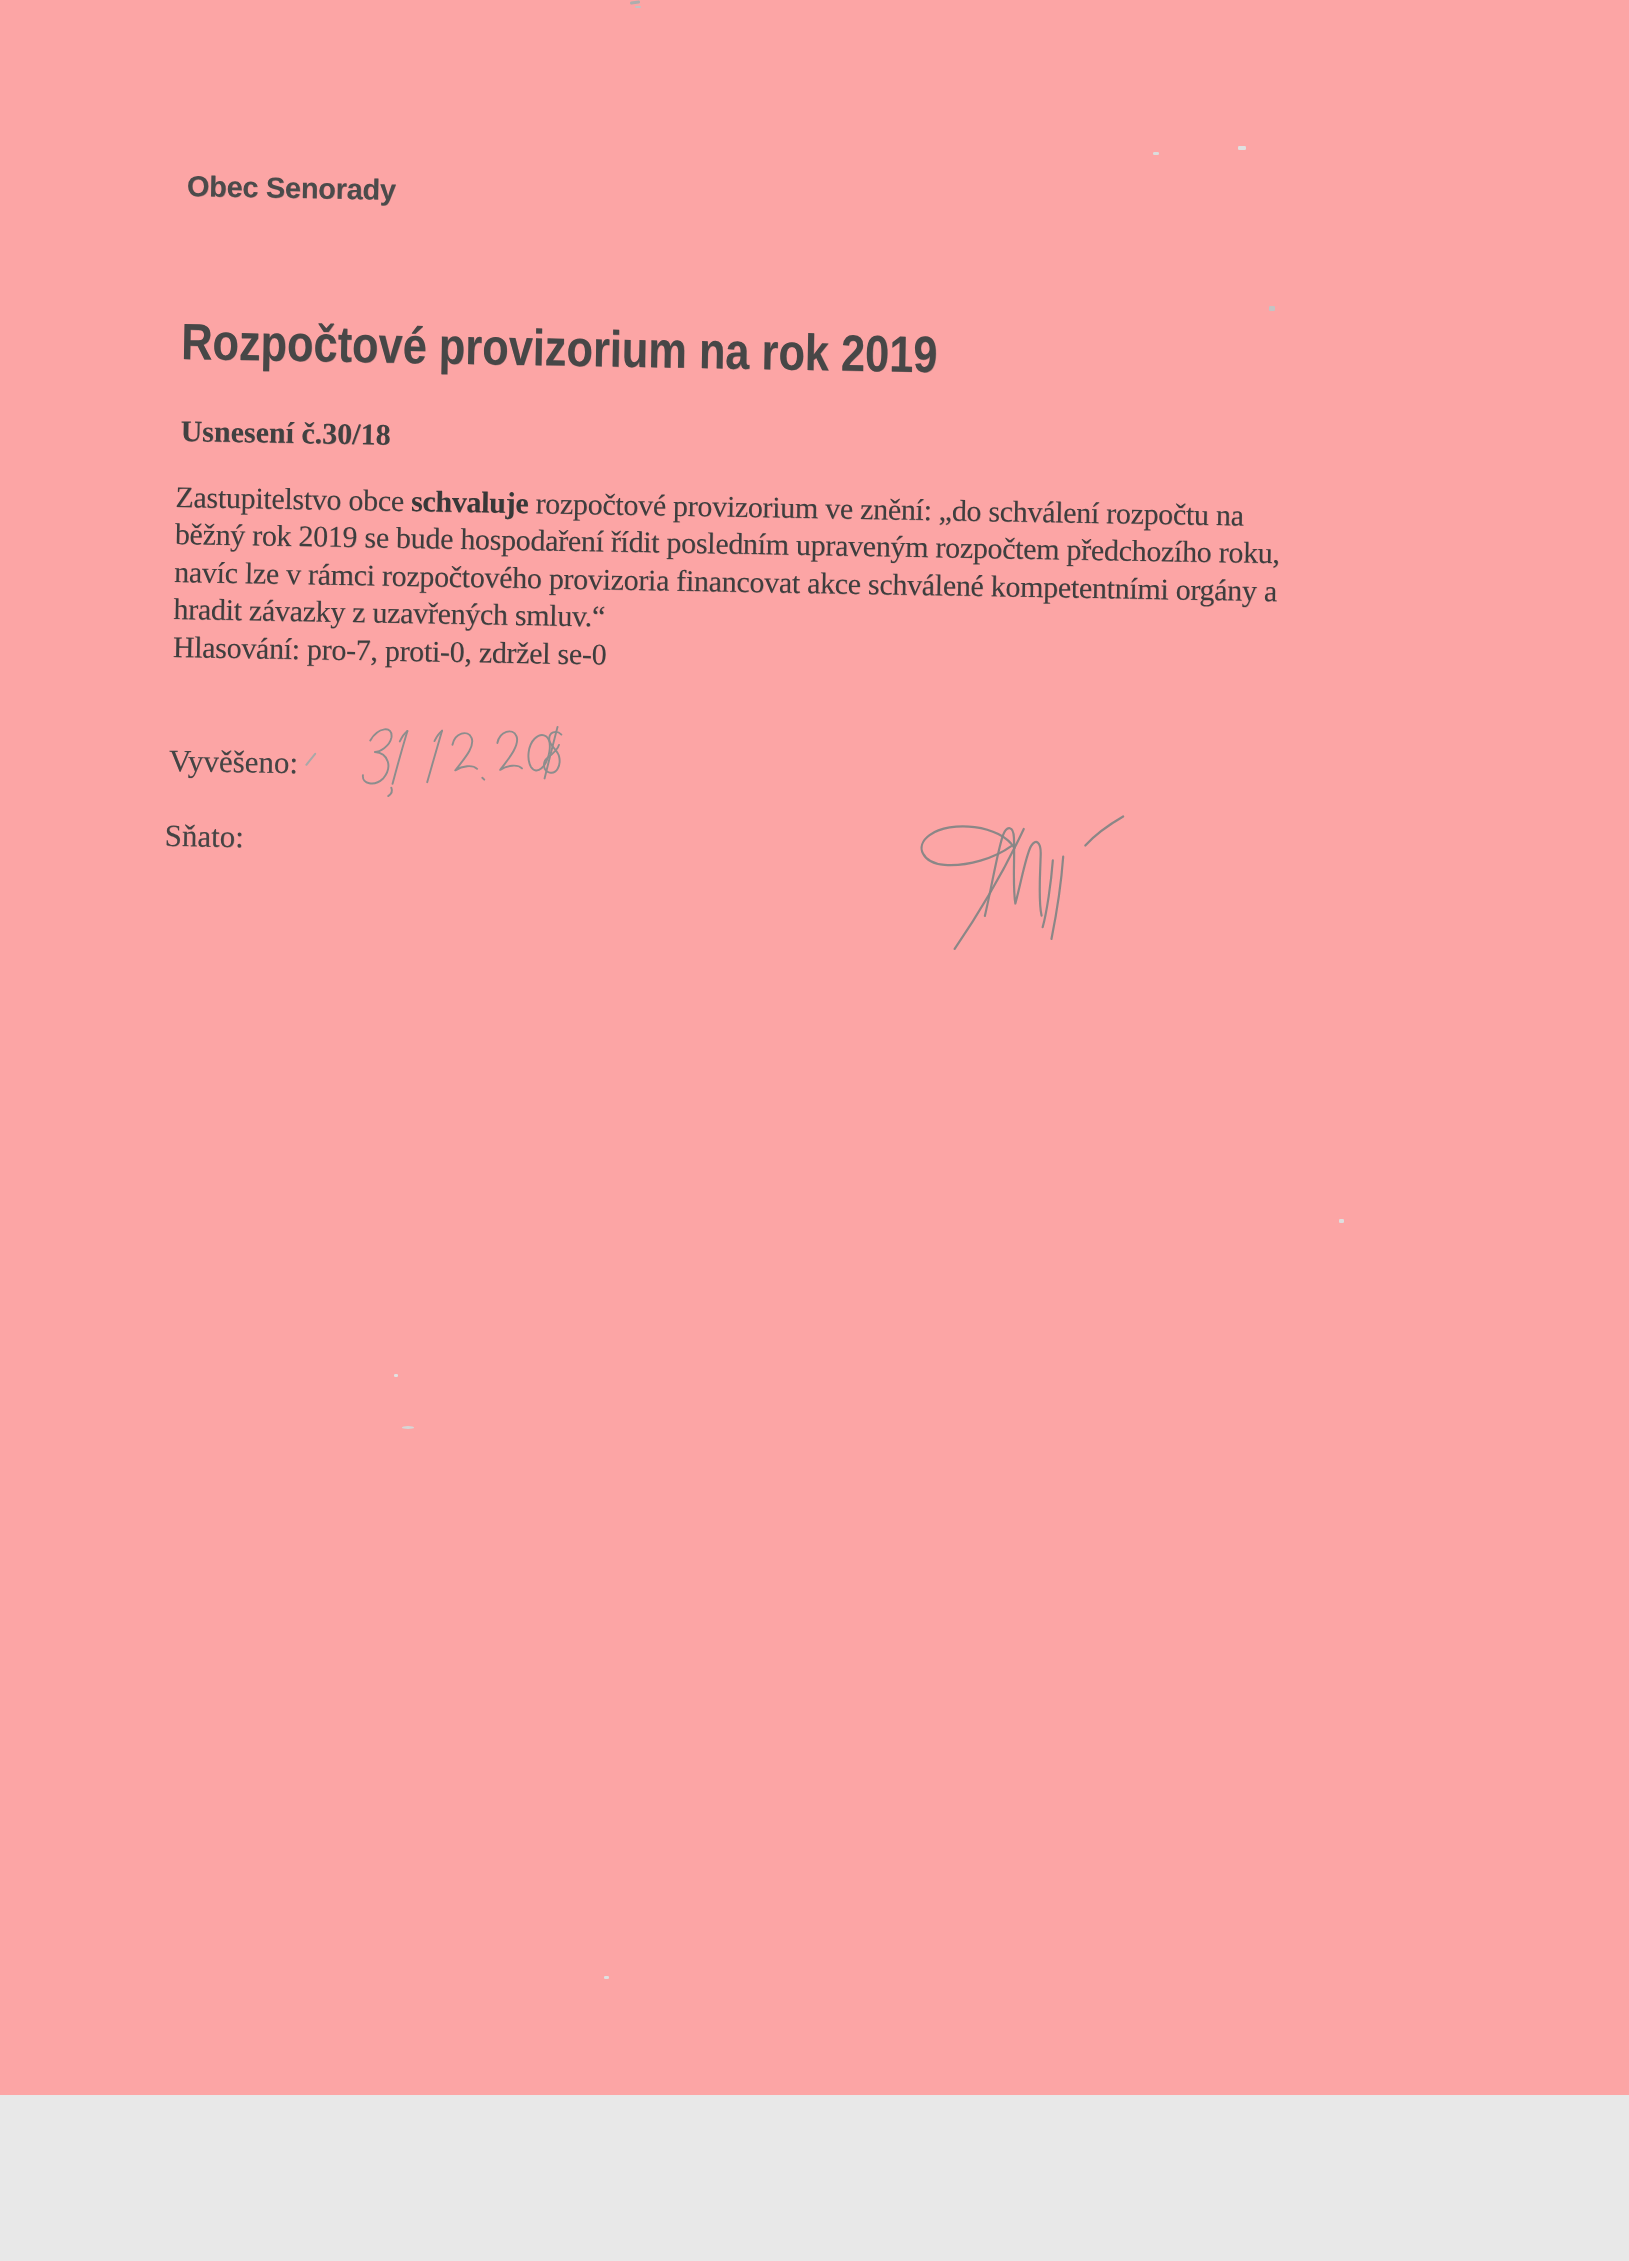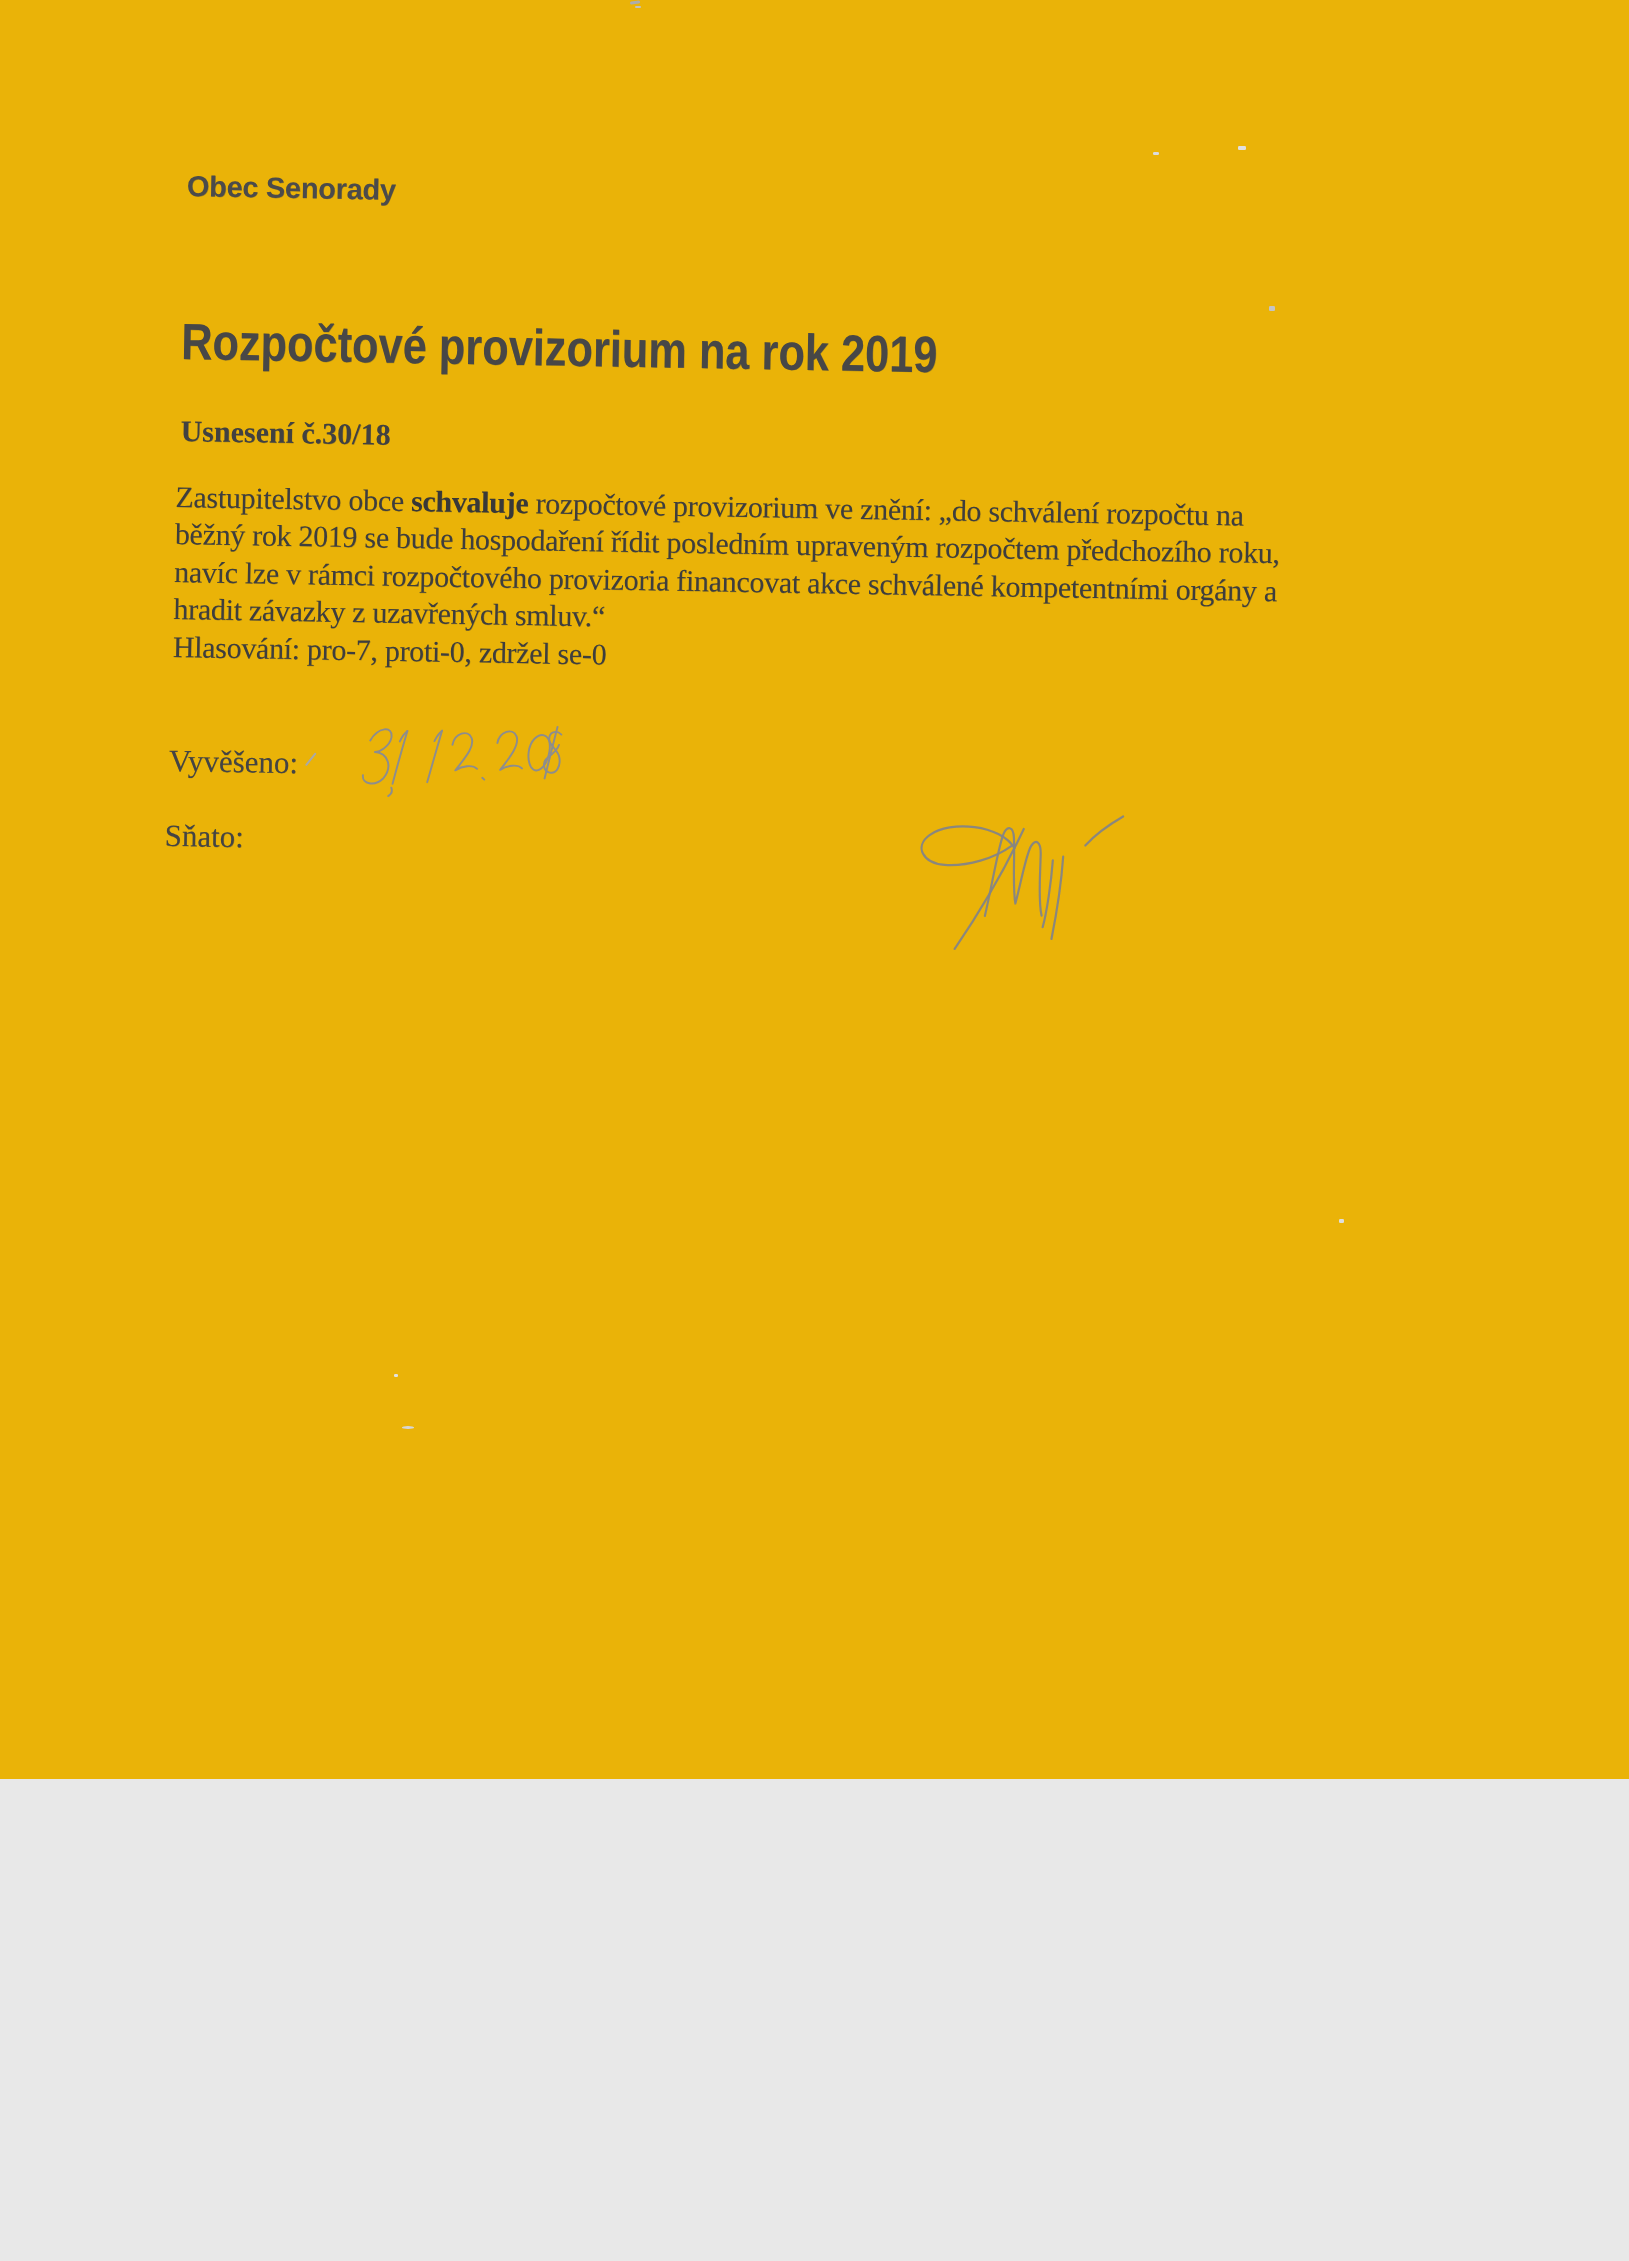--- a/index.html
+++ b/index.html
@@ -1,19 +1,19 @@
 <!DOCTYPE html>
 <html lang="cs" style="font-size:10.3px"><head>
 <meta charset="utf-8">
 <style>
   html,body{margin:0;padding:0;background:#e8e8e8;}
   .page{
     position:relative;
-    width:1630px;height:1779px;
-    background:#eab308;
+    width:1630px;height:2095px;
+    background:#fca5a5;
     overflow:hidden;
     font-family:"Liberation Serif", serif;
     color:#3e3e3e;
   }
   
   .scan-rotate{
     position:absolute;inset:0;
     transform:rotate(1.0deg);
     transform-origin:181px 181px;
   }

